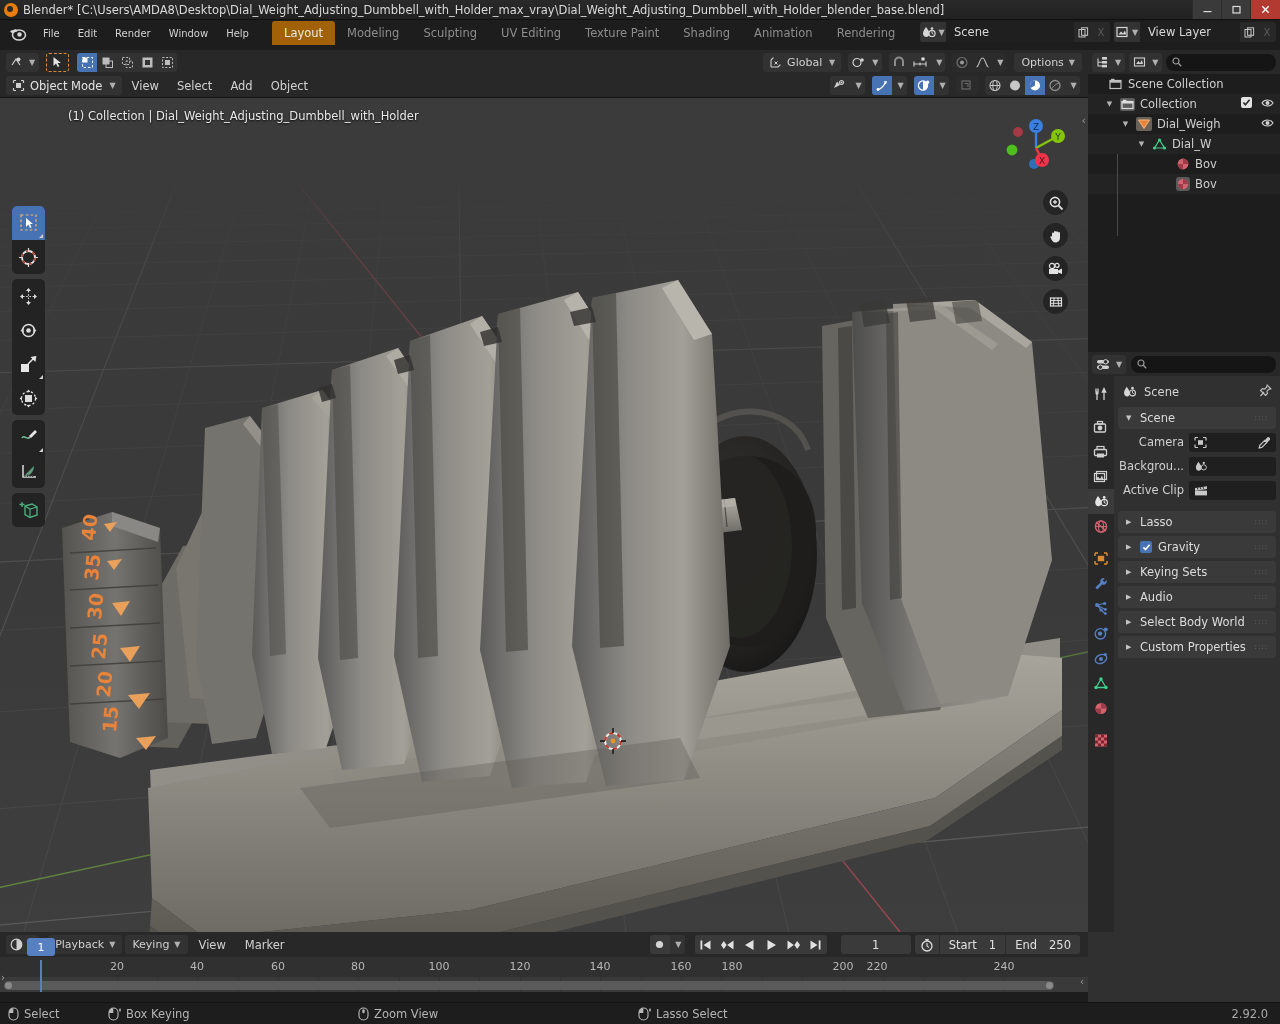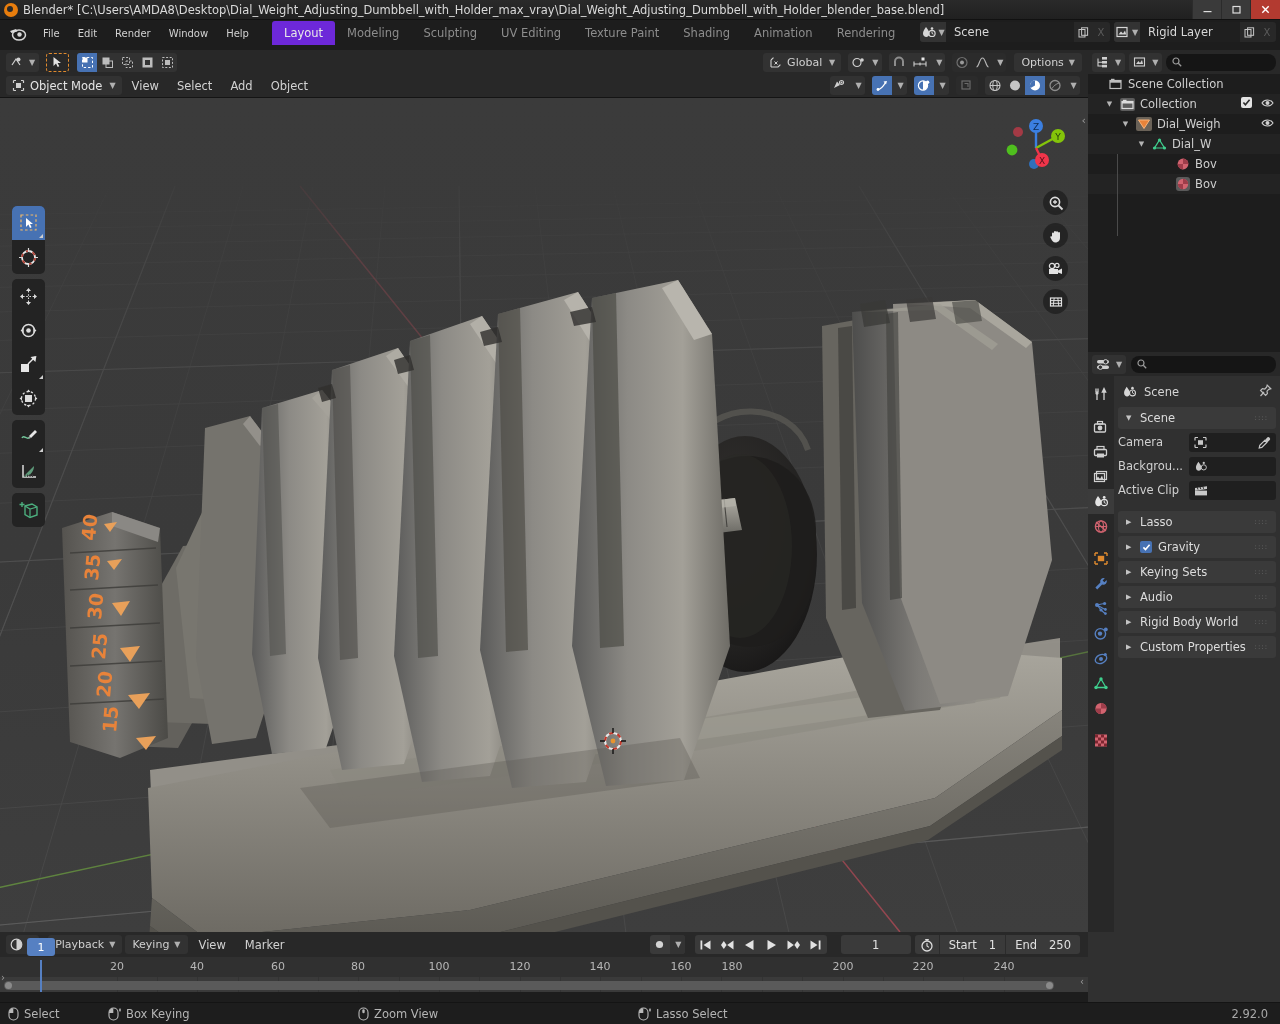--- a/index.html
+++ b/index.html
@@ -32,21 +32,21 @@
 
   
   .topbar{
     position:absolute;left:0;top:20px;width:1280px;height:26px;
     background:#1d1d1d;display:flex;align-items:center;
   }
   .blender-logo{width:20px;height:18px;margin-left:8px;margin-right:6px;position:relative;flex:none;}
   .menu-item{padding:3px 9px;color:#d2d2d2;font-size:10px;border-radius:3px;cursor:default;}
   .wtabs{display:flex;align-items:center;margin-left:14px;gap:0;}
   .wtab{padding:5px 12px;font-size:11.5px;color:#8d8d8d;border-radius:3px 3px 0 0;}
-  .wtab.active{background:#6d28d9;color:#e8e8e8;}
+  .wtab.active{background:#a16207;color:#e8e8e8;}
   .topbar-right{position:absolute;right:4px;top:2px;display:flex;align-items:center;gap:4px;}
   .id-block{display:flex;align-items:center;background:#282828;border-radius:3px;height:20px;}
   .id-icon{width:26px;height:20px;display:flex;align-items:center;justify-content:center;background:#333;border-radius:3px 0 0 3px;}
   .id-name{background:#1f1f1f;height:20px;line-height:20px;padding:0 8px;font-size:11.5px;color:#d8d8d8;}
   .id-btn{width:18px;height:20px;display:flex;align-items:center;justify-content:center;color:#b9b9b9;font-size:10px;}
   .id-btn.dim{color:#5c5c5c;}
   .chev{font-size:8px;color:#b0b0b0;margin-left:2px;}
 
   
   .vp-header{
@@ -111,21 +111,21 @@
   .ptab{width:26px;height:25px;display:flex;align-items:center;justify-content:center;}
   .ptab.on{background:#3b3b3b;}
   .ptab.gap{margin-top:7px;}
   .props-main{flex:1;background:#303030;padding-top:4px;}
   .pbreadcrumb{display:flex;align-items:center;gap:7px;height:24px;padding:0 8px;font-size:11.5px;color:#d6d6d6;}
   .ppanel-hdr{display:flex;align-items:center;gap:6px;height:22px;padding:0 8px;font-size:11.5px;color:#dcdcdc;background:#3a3a3a;margin:3px 4px 0 4px;border-radius:3px;}
   .ppanel-hdr.closed{background:#3a3a3a;}
   .tri{font-size:7px;color:#c4c4c4;width:8px;}
   .grip{margin-left:auto;color:#6f6f6f;letter-spacing:1px;font-size:7px;line-height:6px;}
   .prow{display:flex;align-items:center;height:22px;margin:2px 4px 0 4px;gap:5px;}
-  .plabel{width:66px;font-size:11.5px;color:#d0d0d0;white-space:nowrap;overflow:hidden;}
+  .plabel{width:66px;text-align:right;font-size:11.5px;color:#d0d0d0;white-space:nowrap;overflow:hidden;}
   .pfield{flex:1;height:19px;background:#1f1f1f;border-radius:3px;display:flex;align-items:center;padding:0 5px;justify-content:space-between;}
   .chkbox{width:12px;height:12px;border-radius:2px;background:#4772b3;display:flex;align-items:center;justify-content:center;}
 
   
   .timeline{position:absolute;left:0;top:932px;width:1088px;height:60px;background:#303030;}
   .tl-hdr{height:25px;background:#282828;display:flex;align-items:center;padding-left:6px;gap:3px;}
   .tl-right{position:absolute;right:8px;top:3px;display:flex;align-items:center;gap:4px;}
   .frame-field{width:70px;height:19px;background:#3a3a3a;border-radius:3px;display:flex;align-items:center;justify-content:center;font-size:11.5px;color:#e0e0e0;}
   .range-grp{display:flex;align-items:center;height:19px;background:#3a3a3a;border-radius:3px;overflow:hidden;}
   .range-grp .cell{padding:0 9px;height:19px;display:flex;align-items:center;font-size:11.5px;color:#e0e0e0;gap:12px;}
@@ -223,21 +223,21 @@
         <div class="id-btn dim">X</div>
       </div>
       <div class="id-block">
         <div class="id-icon">
           <svg width="14" height="13" viewBox="0 0 14 13">
               <rect x="1" y="1.5" width="10" height="9" fill="none" stroke="#d6d6d6" stroke-width="1.2"></rect>
               <path d="M2.5 8.5 L5 5.5 L7 7.5 L9 4.5 L10.2 8.5 Z" fill="#d6d6d6"></path>
             </svg>
           <span class="chev">▼</span>
         </div>
-        <div class="id-name" style="width:100px">Rigid Layer</div>
+        <div class="id-name" style="width:100px">View Layer</div>
         <div class="id-btn">
           <svg width="11" height="11" viewBox="0 0 11 11">
               <rect x="1" y="2.5" width="6" height="7.5" fill="none" stroke="#c6c6c6" stroke-width="1"></rect>
               <rect x="3.6" y="0.8" width="6" height="7.5" fill="none" stroke="#c6c6c6" stroke-width="1"></rect>
             </svg>
         </div>
         <div class="id-btn dim">X</div>
       </div>
     </div>
   </div>
@@ -676,20 +676,21 @@
           </g>
         </g>
 
         <path d="M300 690 L680 640 L700 680 L330 730 Z" fill="#5c5a54" opacity=".35"></path>
       </g>
 
       <rect width="1088" height="834" fill="none"></rect>
     </svg>
 
     <div class="vp-text" style="left:68px;top:10px">
+      <div>(1) Collection | Dial_Weight_Adjusting_Dumbbell_with_Holder</div>
     </div>
 
     <div style="position:absolute;left:600px;top:630px;z-index:25">
       <svg width="26" height="26" viewBox="0 0 26 26">
         <circle cx="13" cy="13" r="8" fill="none" stroke="#e8e8e8" stroke-width="2.2"></circle>
         <circle cx="13" cy="13" r="8" fill="none" stroke="#c0392b" stroke-width="2.2" stroke-dasharray="4.2 4.2"></circle>
         <circle cx="13" cy="13" r="2.4" fill="#e8942e"></circle>
         <path d="M13 0 L13 5 M13 21 L13 26 M0 13 L5 13 M21 13 L26 13" stroke="#111" stroke-width="1.4"></path>
       </svg>
     </div>
@@ -1140,21 +1141,21 @@
           <span>Keying Sets</span>
           <span class="grip">::::</span>
         </div>
         <div class="ppanel-hdr closed">
           <span class="tri">▶</span>
           <span>Audio</span>
           <span class="grip">::::</span>
         </div>
         <div class="ppanel-hdr closed">
           <span class="tri">▶</span>
-          <span>Rigid Body World</span>
+          <span>Select Body World</span>
           <span class="grip">::::</span>
         </div>
         <div class="ppanel-hdr closed">
           <span class="tri">▶</span>
           <span>Custom Properties</span>
           <span class="grip">::::</span>
         </div>
       </div>
     </div>
   </div>
@@ -1253,21 +1254,21 @@
       <div class="tl-tick" style="left:117px">20</div>
       <div class="tl-tick" style="left:197px">40</div>
       <div class="tl-tick" style="left:278px">60</div>
       <div class="tl-tick" style="left:358px">80</div>
       <div class="tl-tick" style="left:439px">100</div>
       <div class="tl-tick" style="left:520px">120</div>
       <div class="tl-tick" style="left:600px">140</div>
       <div class="tl-tick" style="left:681px">160</div>
       <div class="tl-tick" style="left:732px">180</div>
       <div class="tl-tick" style="left:843px">200</div>
-      <div class="tl-tick" style="left:923px">220</div>
+      <div class="tl-tick" style="left:877px">220</div>
       <div class="tl-tick" style="left:1004px">240</div>
     </div>
 
     <div class="tl-body">
       <div class="tl-gridline" style="left:117px"></div>
         <div class="tl-gridline" style="left:157px"></div>
       <div class="tl-gridline" style="left:197px"></div>
         <div class="tl-gridline" style="left:238px"></div>
       <div class="tl-gridline" style="left:278px"></div>
         <div class="tl-gridline" style="left:318px"></div>

